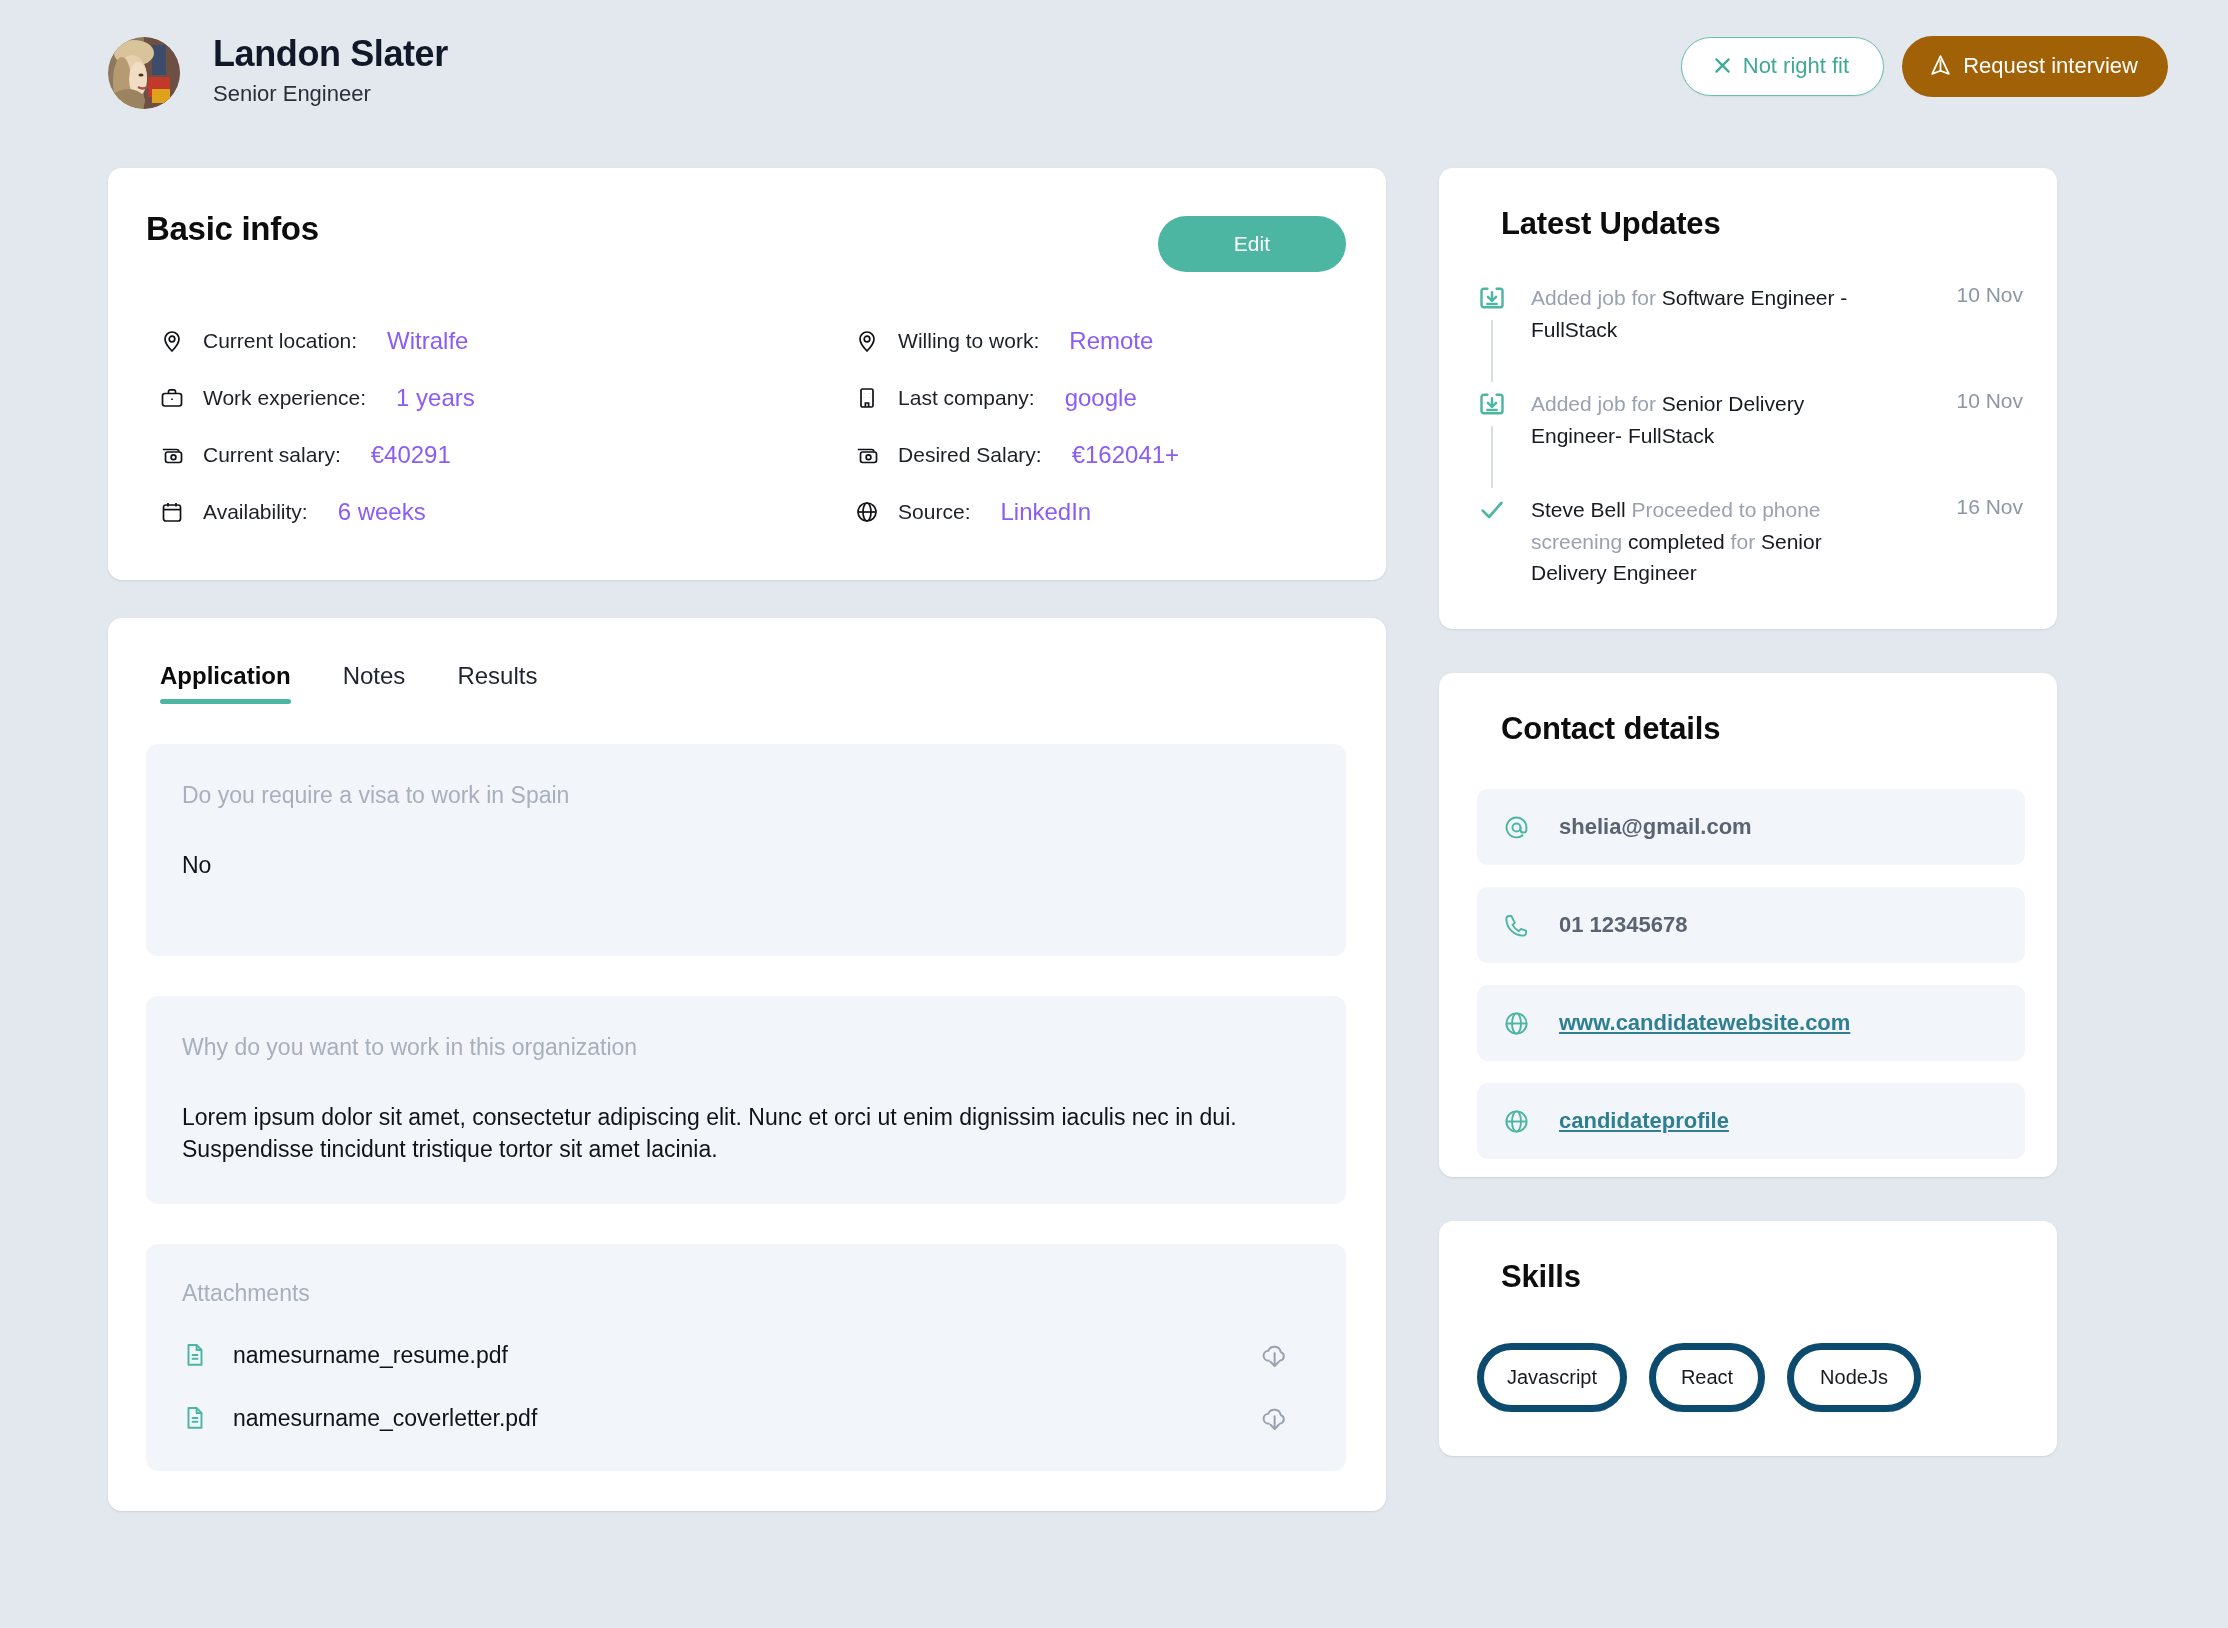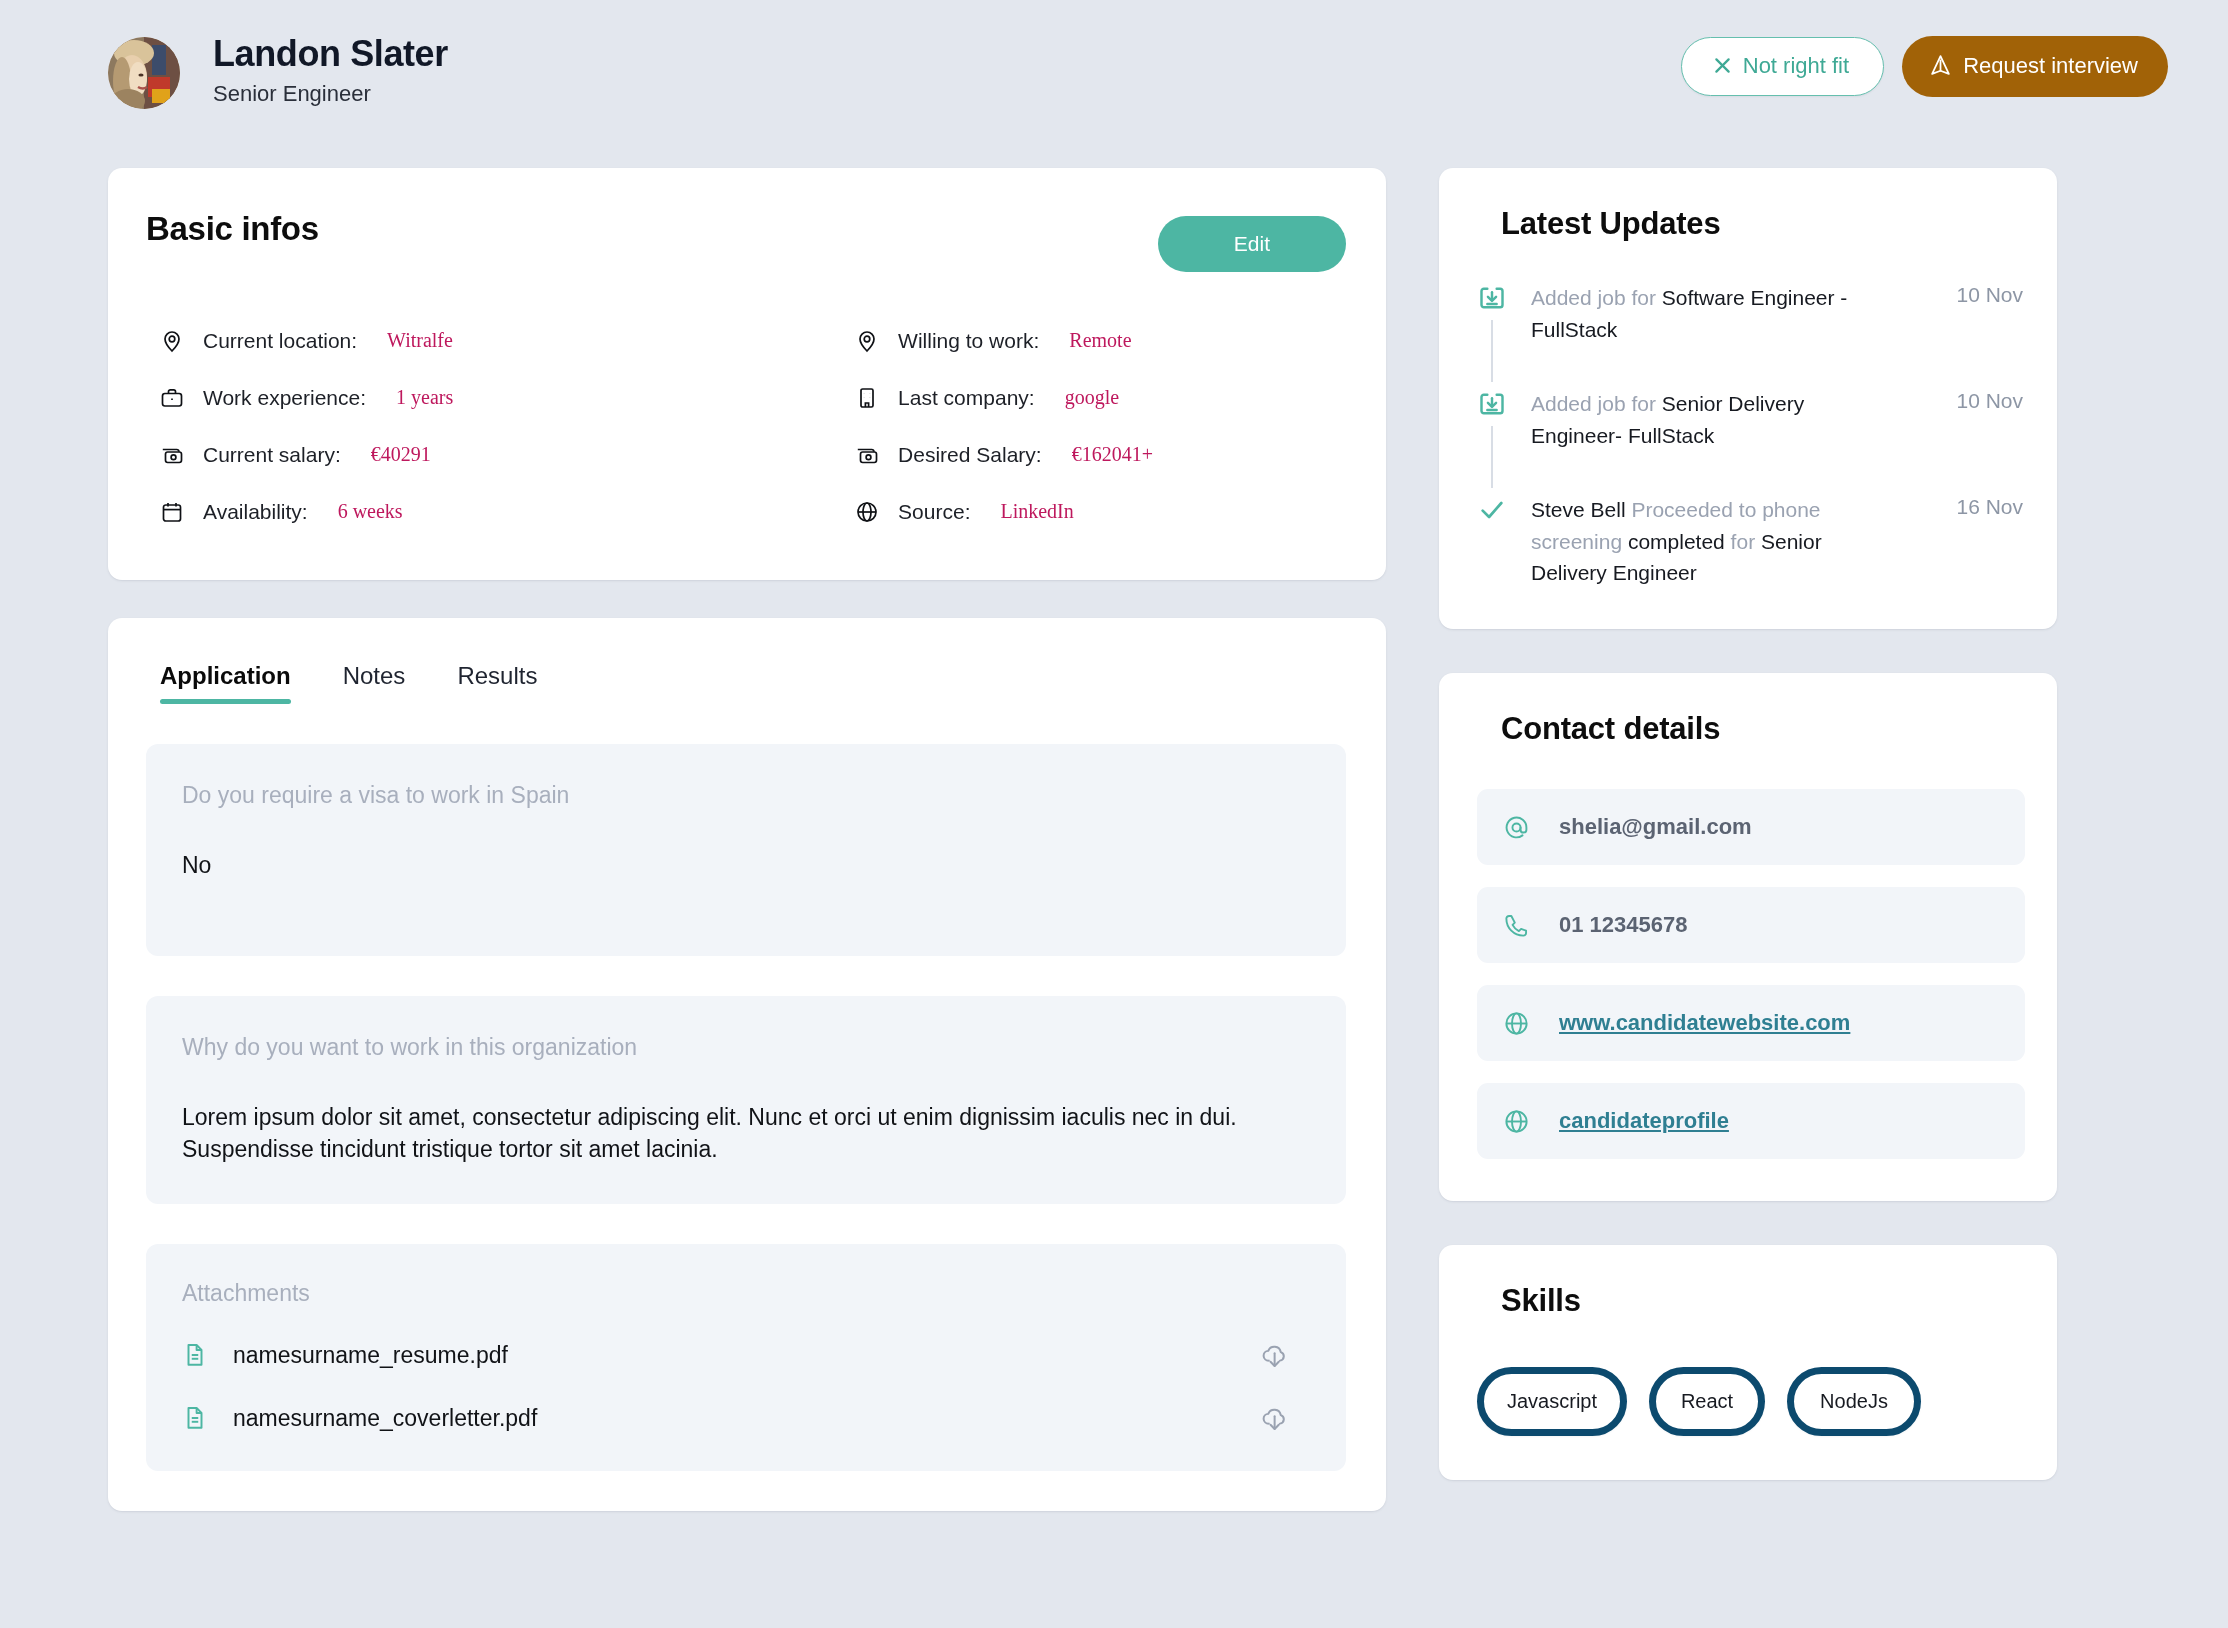--- a/index.html
+++ b/index.html
@@ -140,25 +140,24 @@
     display: flex; align-items: center; justify-content: center;
     color: #111;
   }
   .info-label {
     font-size: 21px;
     color: #1d2027;
     margin-left: 18px;
     white-space: nowrap;
   }
   .info-value {
-    font-size: 20px;
-    color: #be185d;
+    font-size: 24px;
+    color: #8b5cf6;
     margin-left: auto;
     white-space: nowrap;
-    font-family: Liberation Serif, serif;
   }
   .info-col:nth-child(1) .info-value { width: 260px; margin-left: 30px; }
   .info-col:nth-child(2) .info-value { width: 240px; margin-left: 30px; }
 
   
   .tabs-card { padding: 44px 40px 40px 38px; }
   .tabs {
     display: flex;
     gap: 52px;
     padding-left: 14px;
@@ -257,21 +256,21 @@
   }
   .tl-body b { color: #171a21; font-weight: 400; }
   .tl-date {
     margin-left: auto;
     font-size: 21px;
     color: #8d96a5;
     white-space: nowrap;
     padding-top: 1px;
   }
 
-  .contact-card { padding: 38px 32px 42px 38px; margin-bottom: 44px; }
+  .contact-card { padding: 38px 32px 18px 38px; margin-bottom: 44px; }
   .contact-list { margin-top: 42px; }
   .contact-row {
     background: #f2f5f9;
     border-radius: 11px;
     height: 76px;
     display: flex;
     align-items: center;
     padding: 0 24px;
     margin-bottom: 22px;
   }

